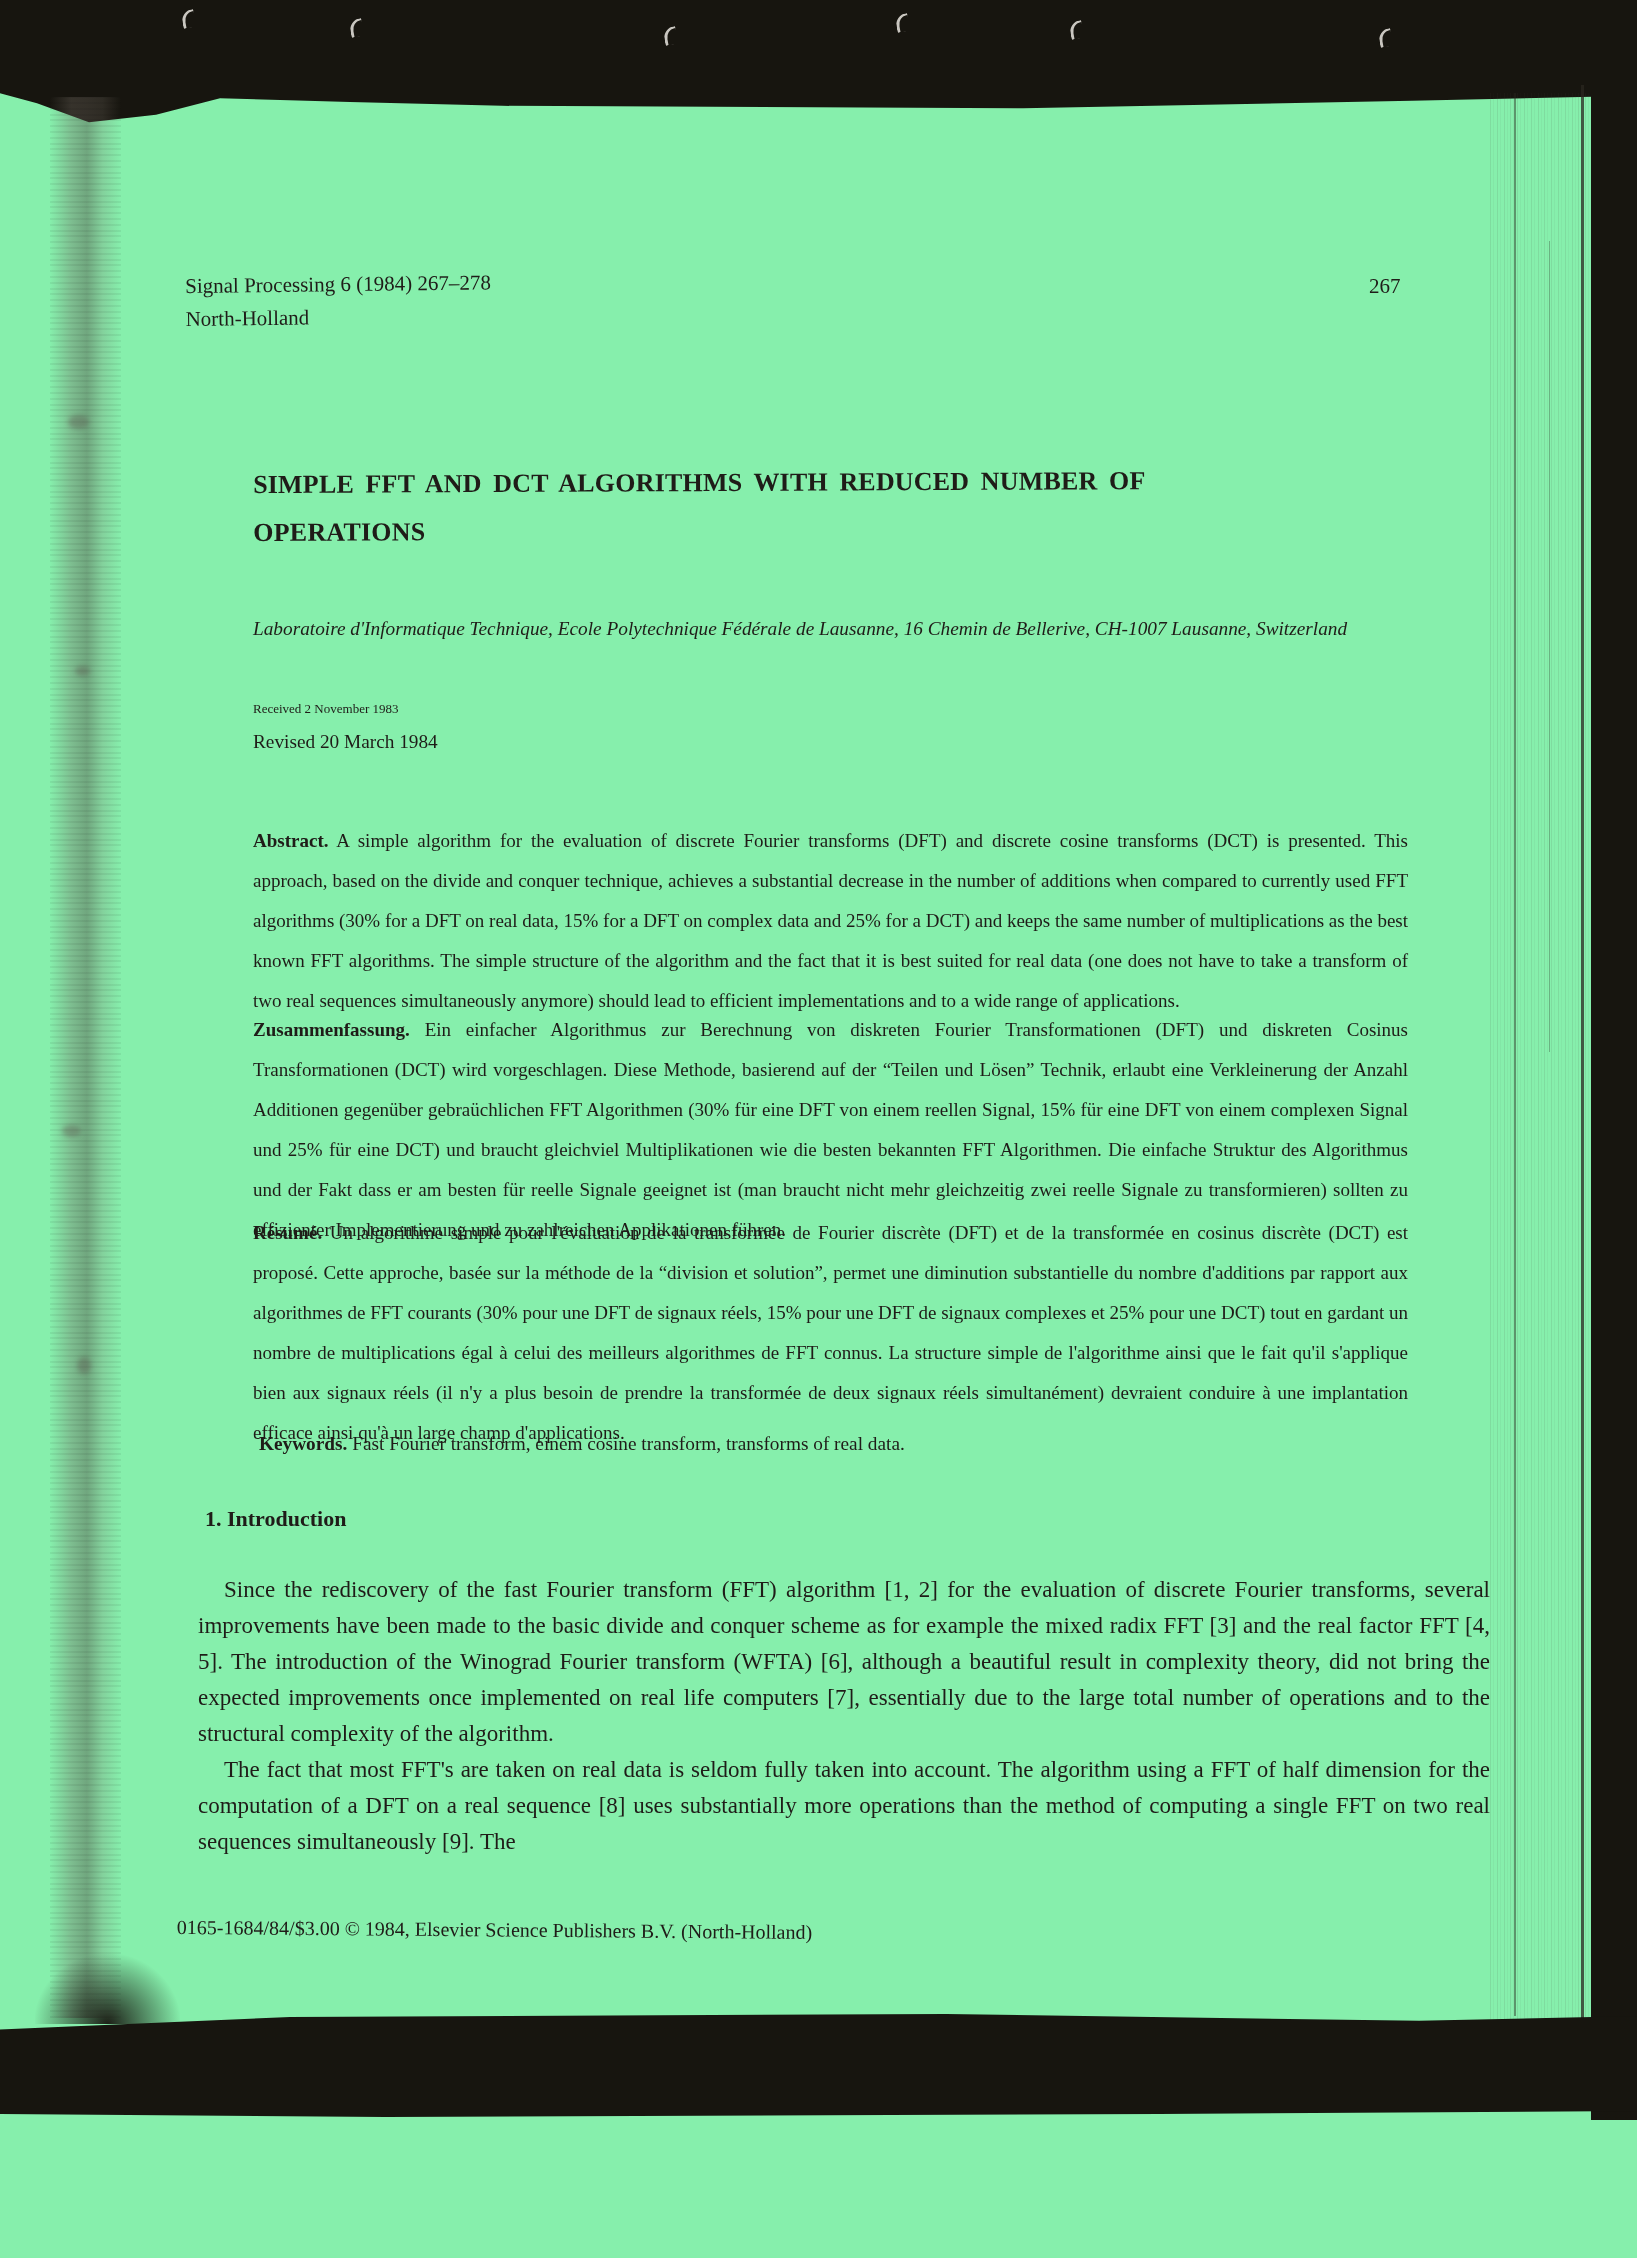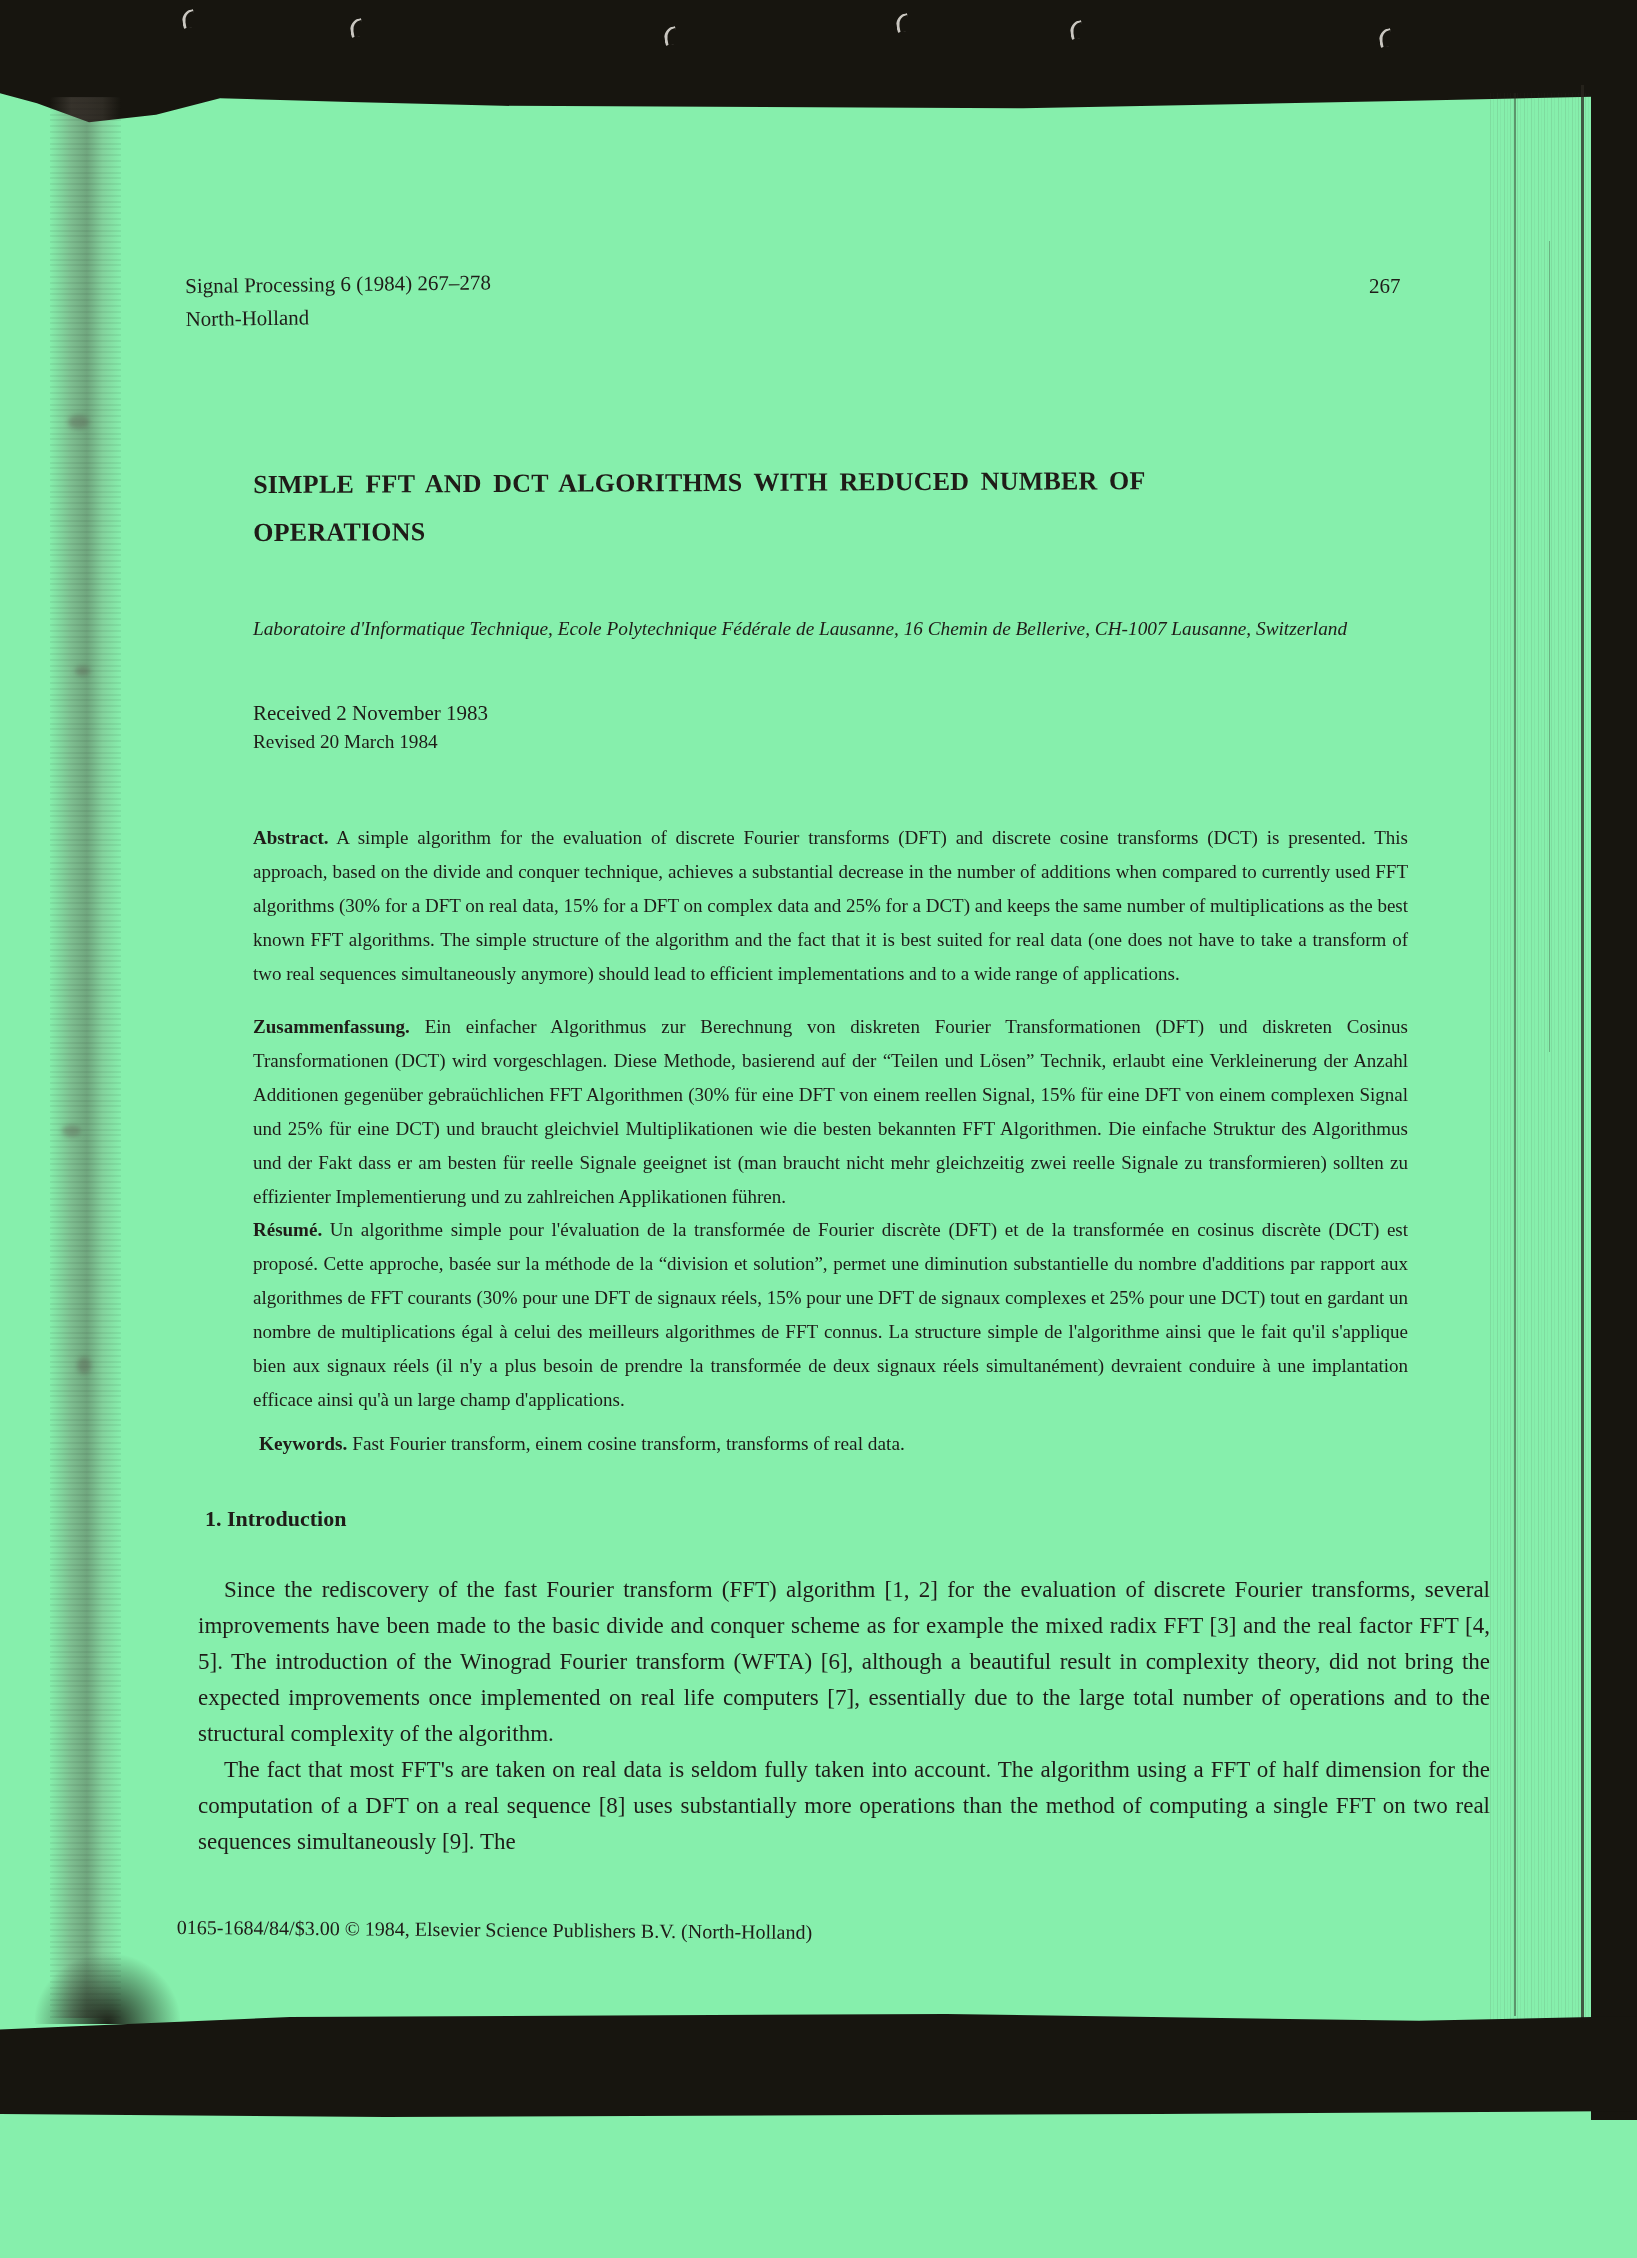--- a/index.html
+++ b/index.html
@@ -35,23 +35,23 @@
   .smudge{position:absolute;border-radius:50%;background:rgba(90,84,75,.38);filter:blur(2.9px);}
   
   .blk{position:absolute;}
   .jheader{left:185px;top:270px;font-size:21px;line-height:33px;transform:rotate(-.7deg);
            transform-origin:left top;}
   .pageno{left:1369px;top:274px;font-size:21px;}
   .title{left:253px;top:461px;width:1057px;font-size:26px;font-weight:bold;line-height:48px;
          letter-spacing:0.2px;word-spacing:4.8px;transform:rotate(-.25deg);transform-origin:left top;}
   .authors{left:253px;top:571px;font-size:23px;}
   .affiliation{left:253px;top:614px;width:1163px;font-size:19.3px;font-style:italic;line-height:30px;}
-  .received{left:253px;top:701px;font-size:21px;}
+  .received{left:253px;top:701px;font-size:13px;}
   .revised{left:253px;top:731px;font-size:19.3px;}
-  .absblock{left:253px;width:1155px;font-size:19px;line-height:34px;text-align:justify;}
+  .absblock{left:253px;width:1155px;font-size:19px;line-height:40px;text-align:justify;}
   .abstract{top:821px;}
   .zusammen{top:1010px;}
   .resume{top:1213px;}
   .lbl{font-weight:bold;}
   .keywords{left:259px;top:1433px;font-size:19.3px;}
   .sec-head{left:205px;top:1506px;font-size:22px;font-weight:bold;}
   .bodytext{left:198px;top:1572px;width:1292px;font-size:23px;line-height:36px;
             text-align:justify;}
   .bodytext p{margin:0;text-indent:26px;}
   .footerline{left:177px;top:1916px;font-size:20px;transform:rotate(.45deg);

